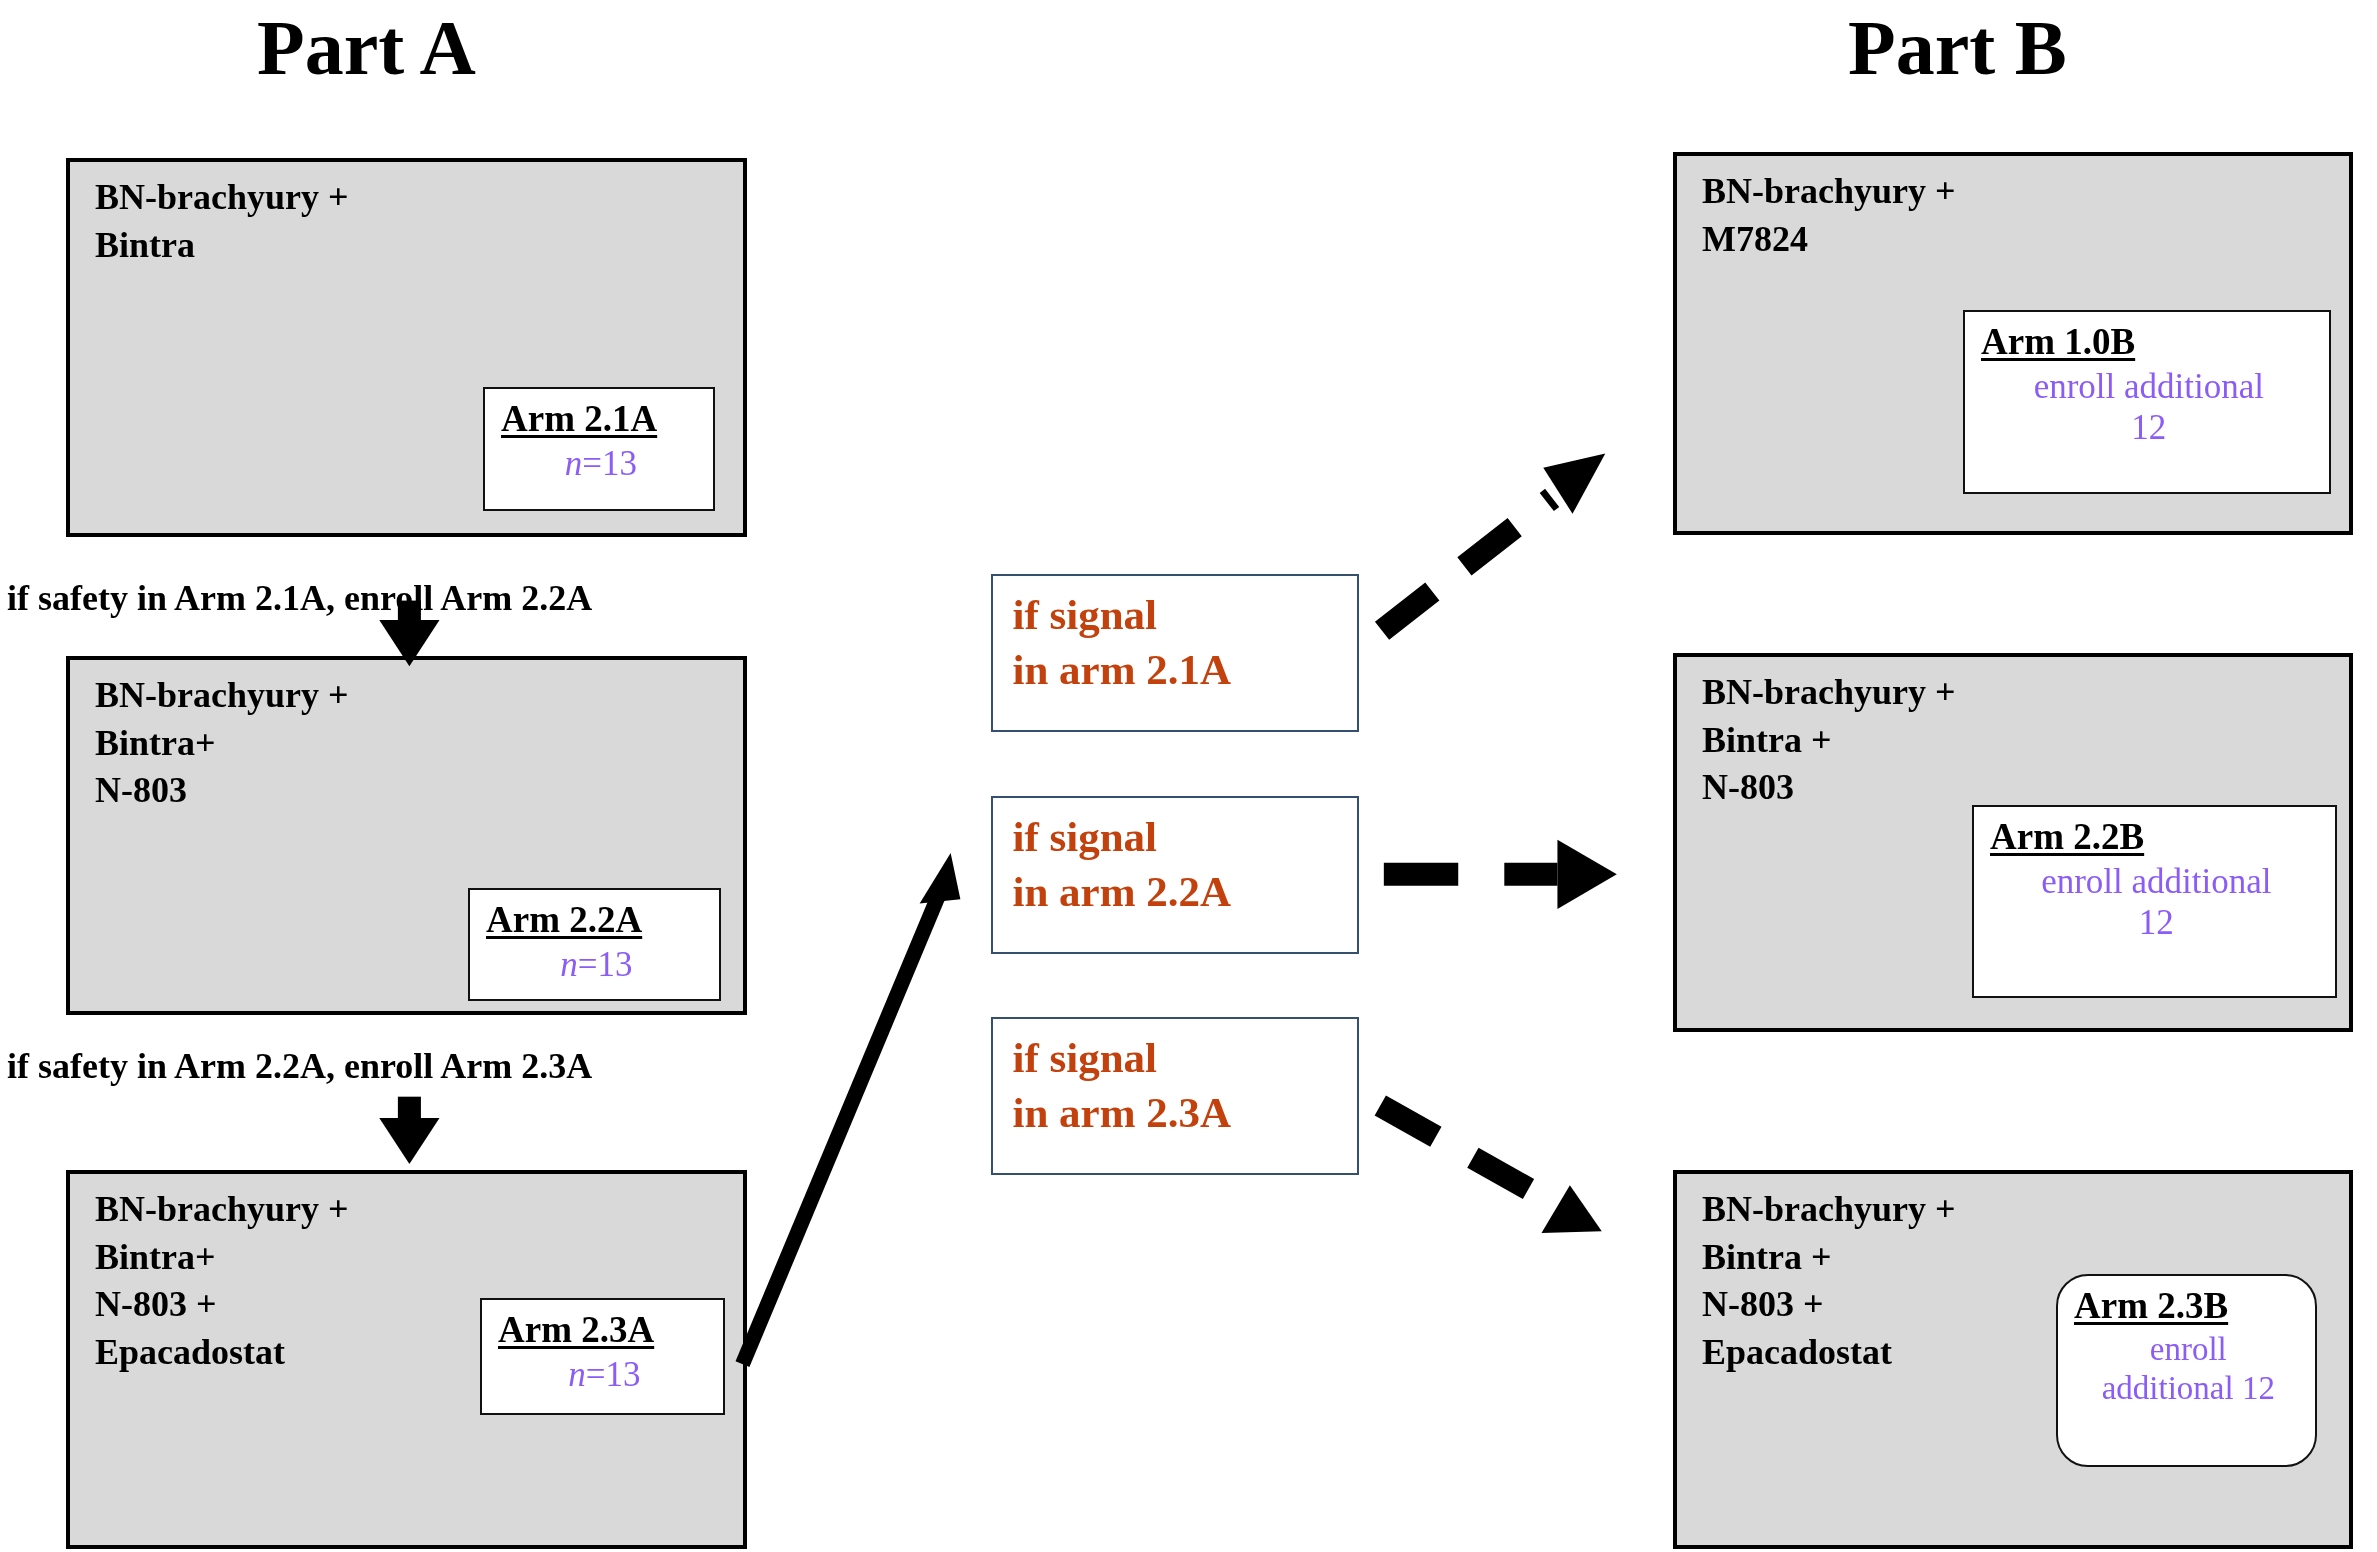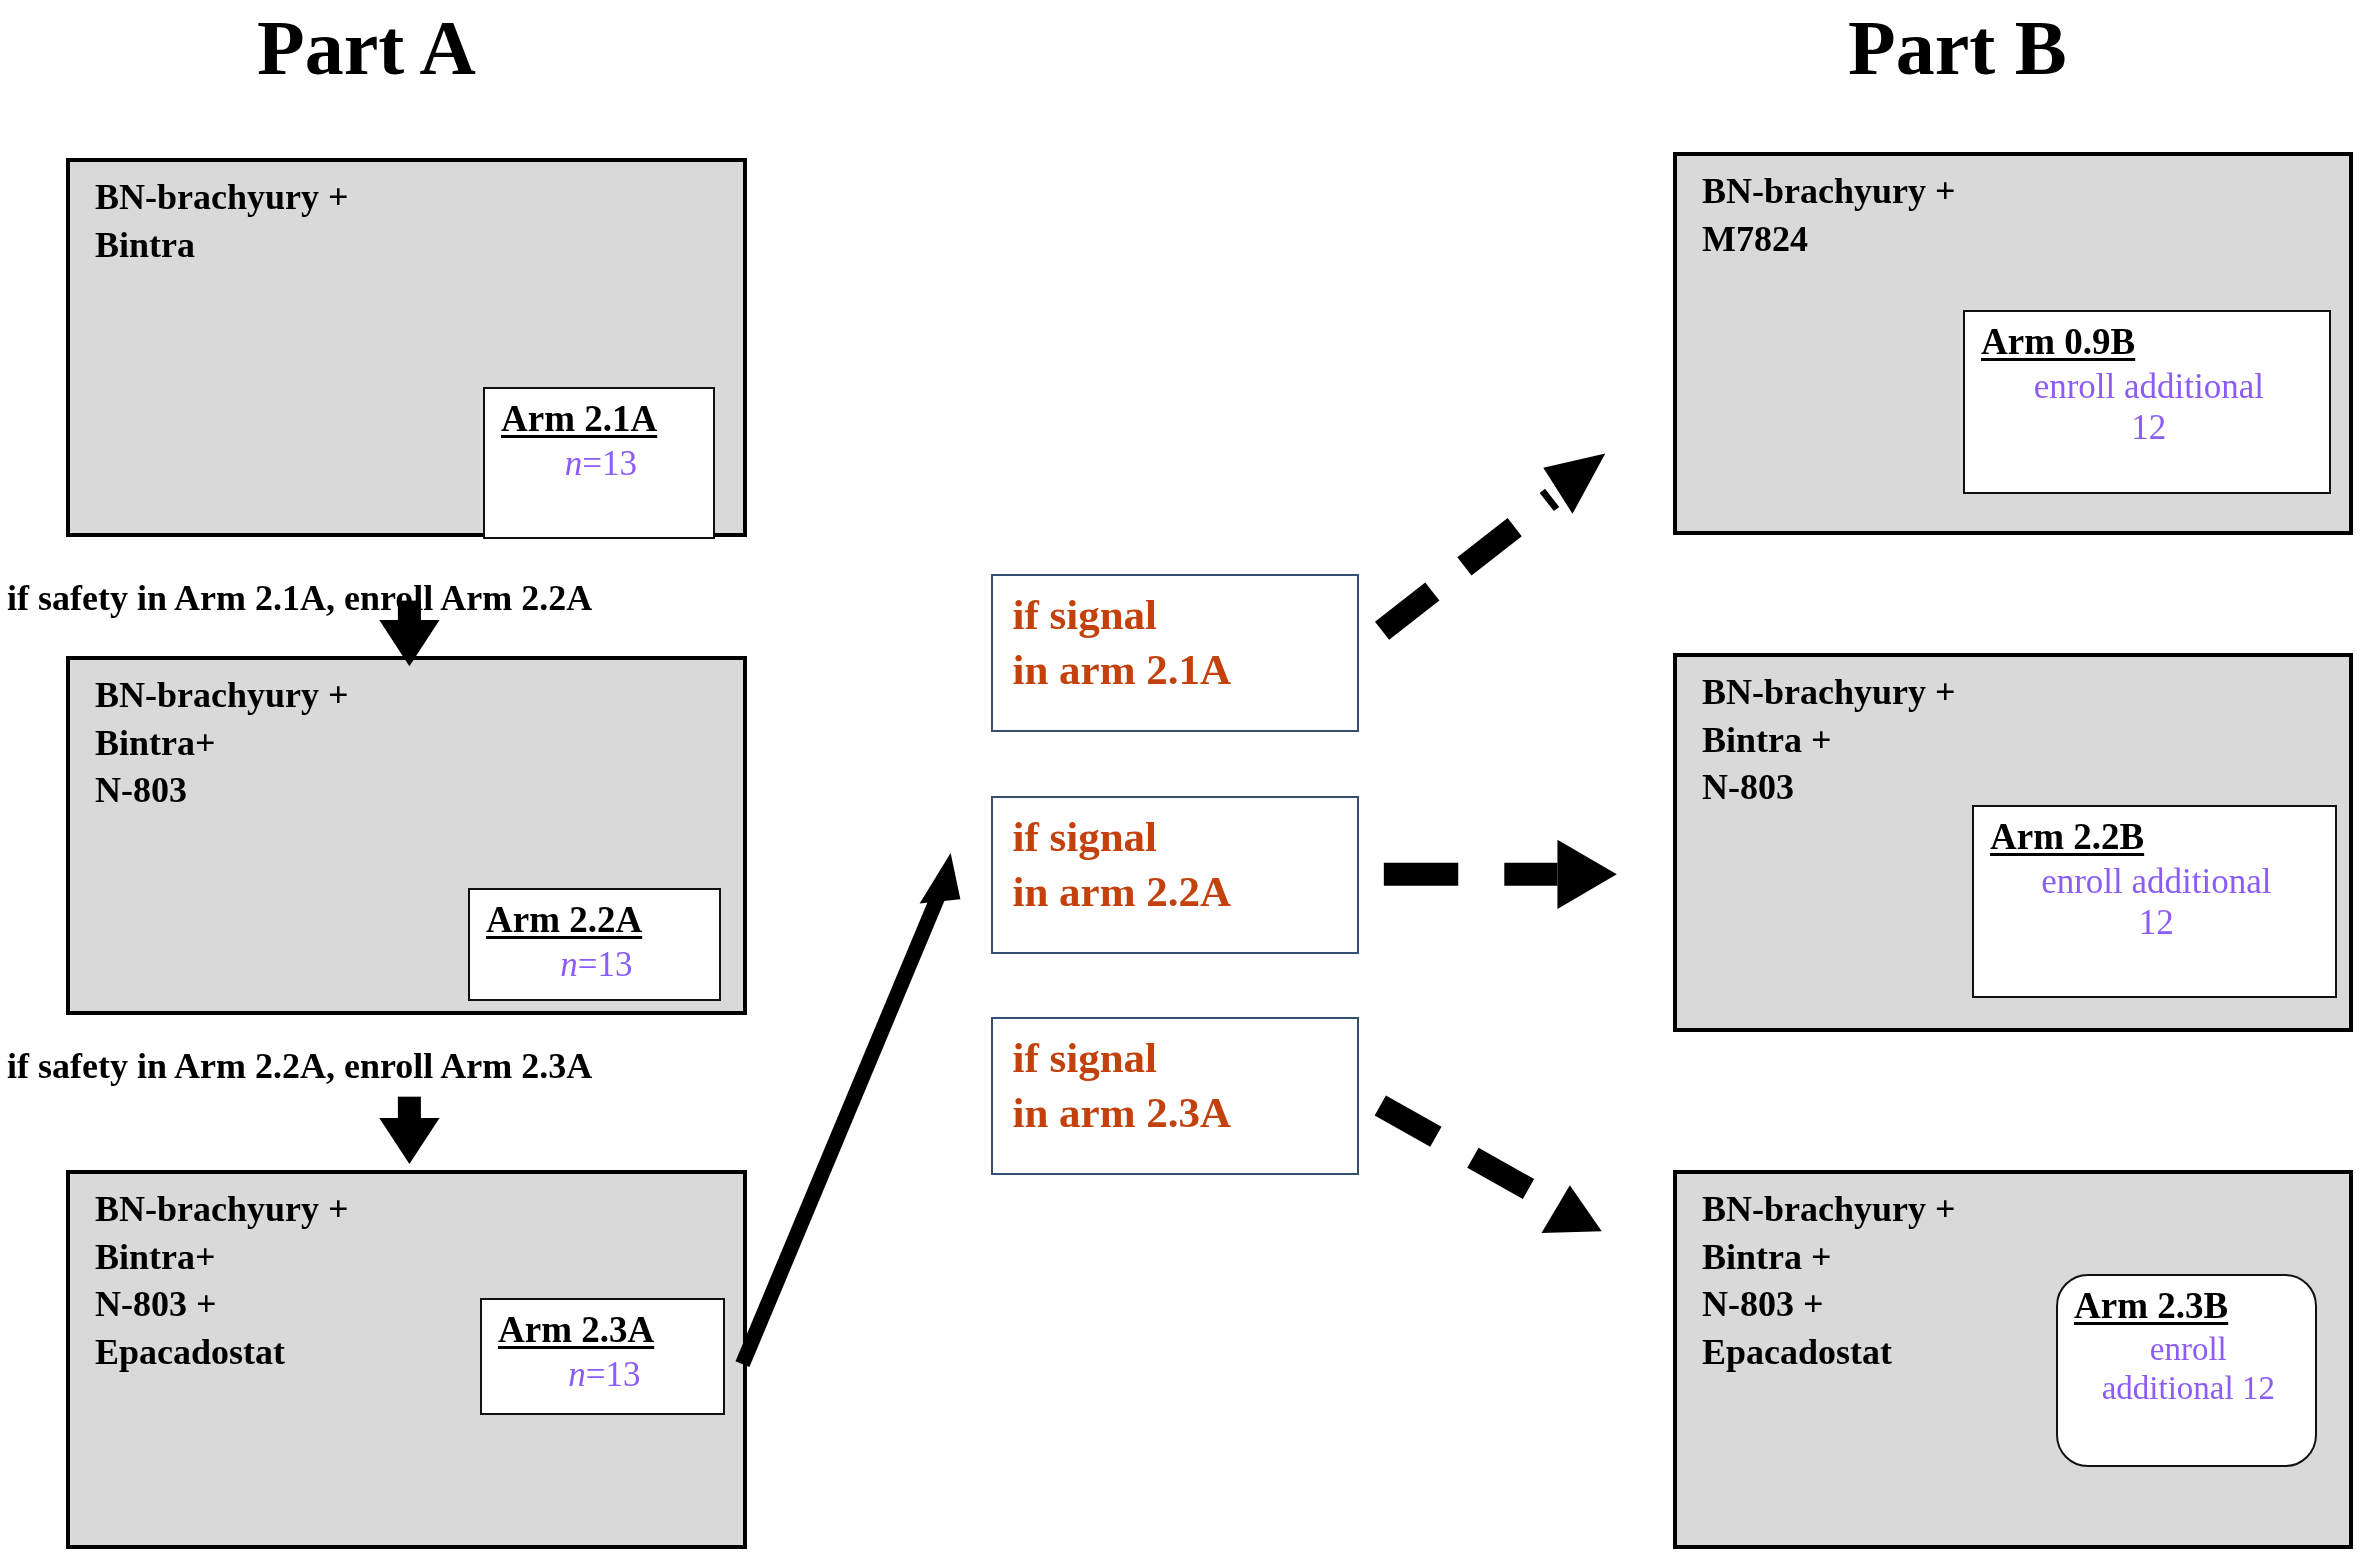--- a/index.html
+++ b/index.html
@@ -81,21 +81,21 @@
     font-size: 35px;
     line-height: 1.18;
     color: #8b5cf6;
     margin-top: 3.5px;
     white-space: pre-line;
     text-align: center;
   }
   .arm-label .arm-sub .ital { font-style: italic; }
 
   
-  #label-a1 { left: 483px;  top: 387px;  width: 232px; height: 152px; }
+  #label-a1 { left: 483px;  top: 387px;  width: 232px; height: 124px; }
   #label-a2 { left: 468px;  top: 888px; width: 253px; height: 113px; }
   #label-a3 { left: 468px;  top: 1298px; width: 245px; height: 117px; margin-left: 12px; }
   #label-b1 { left: 1963px; top: 310px;  width: 368px; height: 184px; }
   #label-b2 { left: 1972px; top: 805px;  width: 365px; height: 193px; }
   #label-b3 { left: 2056px; top: 1274px; width: 261px; height: 193px; border-radius: 32px; }
 
   #label-b3 .arm-sub { font-size: 33px; }
 
   
   .signal-box {
@@ -192,21 +192,21 @@
   <div id="signal-3" class="signal-box">
     <div class="stext">if signal
 in arm 2.3A</div>
   </div>
 
   <div id="box-b1" class="arm-box">
     <div class="lines">BN-brachyury +
 M7824</div>
   </div>
   <div id="label-b1" class="arm-label">
-    <span class="arm-id">Arm 0.9B</span>
+    <span class="arm-id">Arm 1.0B</span>
     <span class="arm-sub">enroll additional
 12</span>
   </div>
 
   <div id="box-b2" class="arm-box">
     <div class="lines">BN-brachyury +
 Bintra +
 N-803</div>
   </div>
   <div id="label-b2" class="arm-label">

